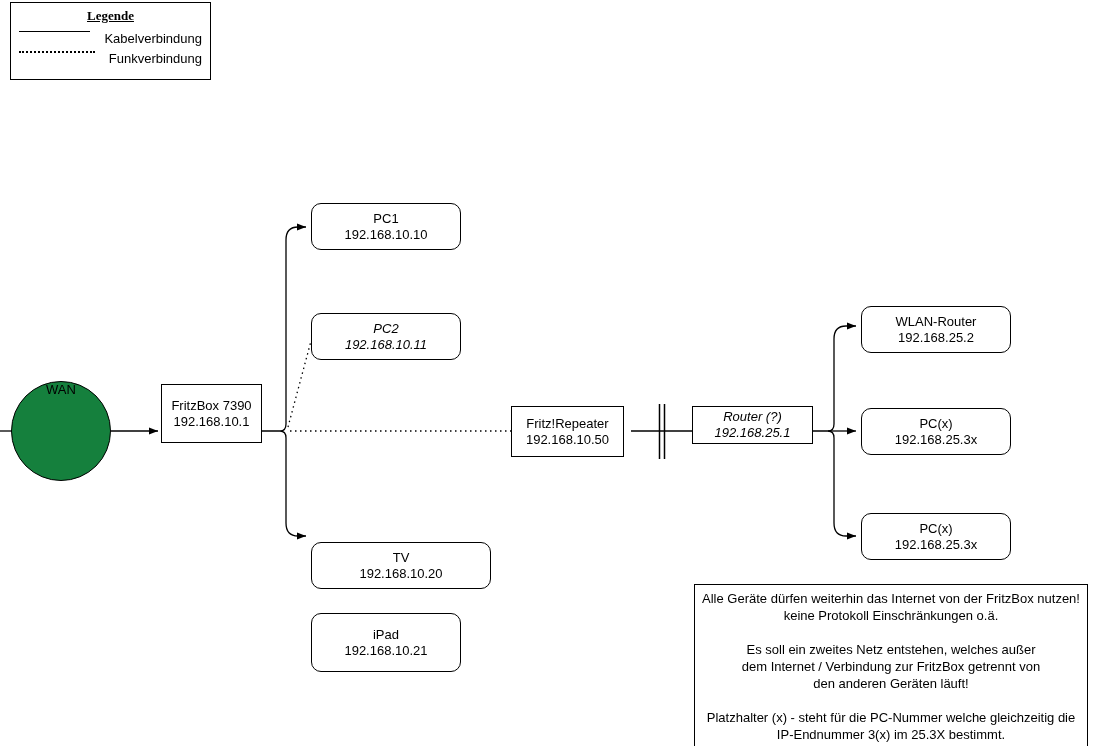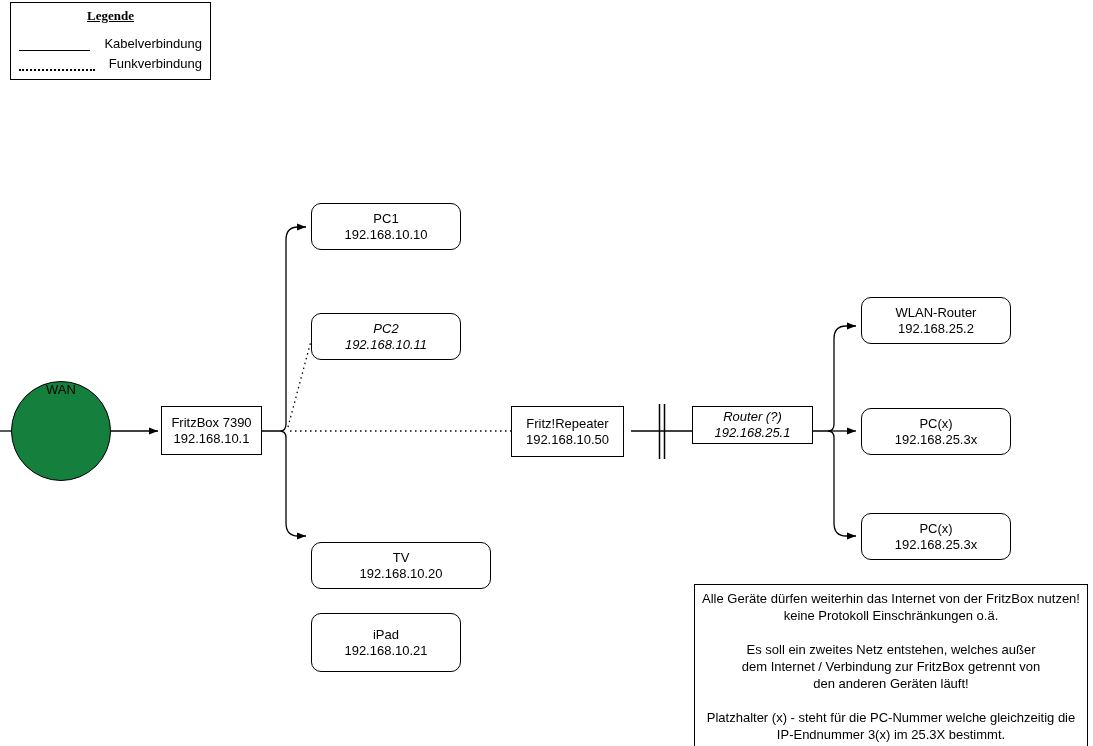--- a/index.html
+++ b/index.html
@@ -36,28 +36,28 @@
     width: 100px; height: 100px;
     border: 1px solid #000;
     border-radius: 50%;
     background: #15803d;
     display: flex;
     justify-content: center;
     font-size: 13px;
   }
 
   
-  .n-fritzbox   { left: 161px; top: 406px; width: 101px; height: 49px; }
+  .n-fritzbox   { left: 161px; top: 384px; width: 101px; height: 59px; }
   .n-pc1        { left: 311px; top: 203px; width: 150px; height: 47px; }
   .n-pc2        { left: 311px; top: 313px; width: 150px; height: 47px; font-style: italic; }
   .n-tv         { left: 311px; top: 542px; width: 180px; height: 47px; }
   .n-ipad       { left: 311px; top: 613px; width: 150px; height: 59px; }
   .n-repeater   { left: 511px; top: 406px; width: 113px; height: 51px; }
   .n-router     { left: 692px; top: 406px; width: 121px; height: 38px; }
-  .n-wlanrouter { left: 861px; top: 297px; width: 150px; height: 47px; }
+  .n-wlanrouter { left: 861px; top: 306px; width: 150px; height: 47px; }
   .n-pcx-mid    { left: 861px; top: 408px; width: 150px; height: 47px; }
   .n-pcx-bot    { left: 861px; top: 513px; width: 150px; height: 47px; }
 
   
   .legend {
     position: absolute;
     box-sizing: border-box;
     left: 10px; top: 2px;
     width: 201px; height: 78px;
     border: 1px solid #000;
@@ -67,21 +67,21 @@
   }
   .legend-title {
     text-align: center;
     font-weight: bold;
     text-decoration: underline;
     margin-bottom: 7px;
     font-family: Liberation Serif, serif;
   }
   .legend-row {
     display: flex;
-    align-items: flex-end;
+    align-items: flex-start;
     height: 20px;
   }
   .legend-sample { width: 76px; margin-right: 14px; }
   .legend-sample.solid  { border-top: 1px solid #000; }
   .legend-sample.dotted { border-top: 2px dotted #000; }
 
   
   .note {
     position: absolute;
     box-sizing: border-box;

